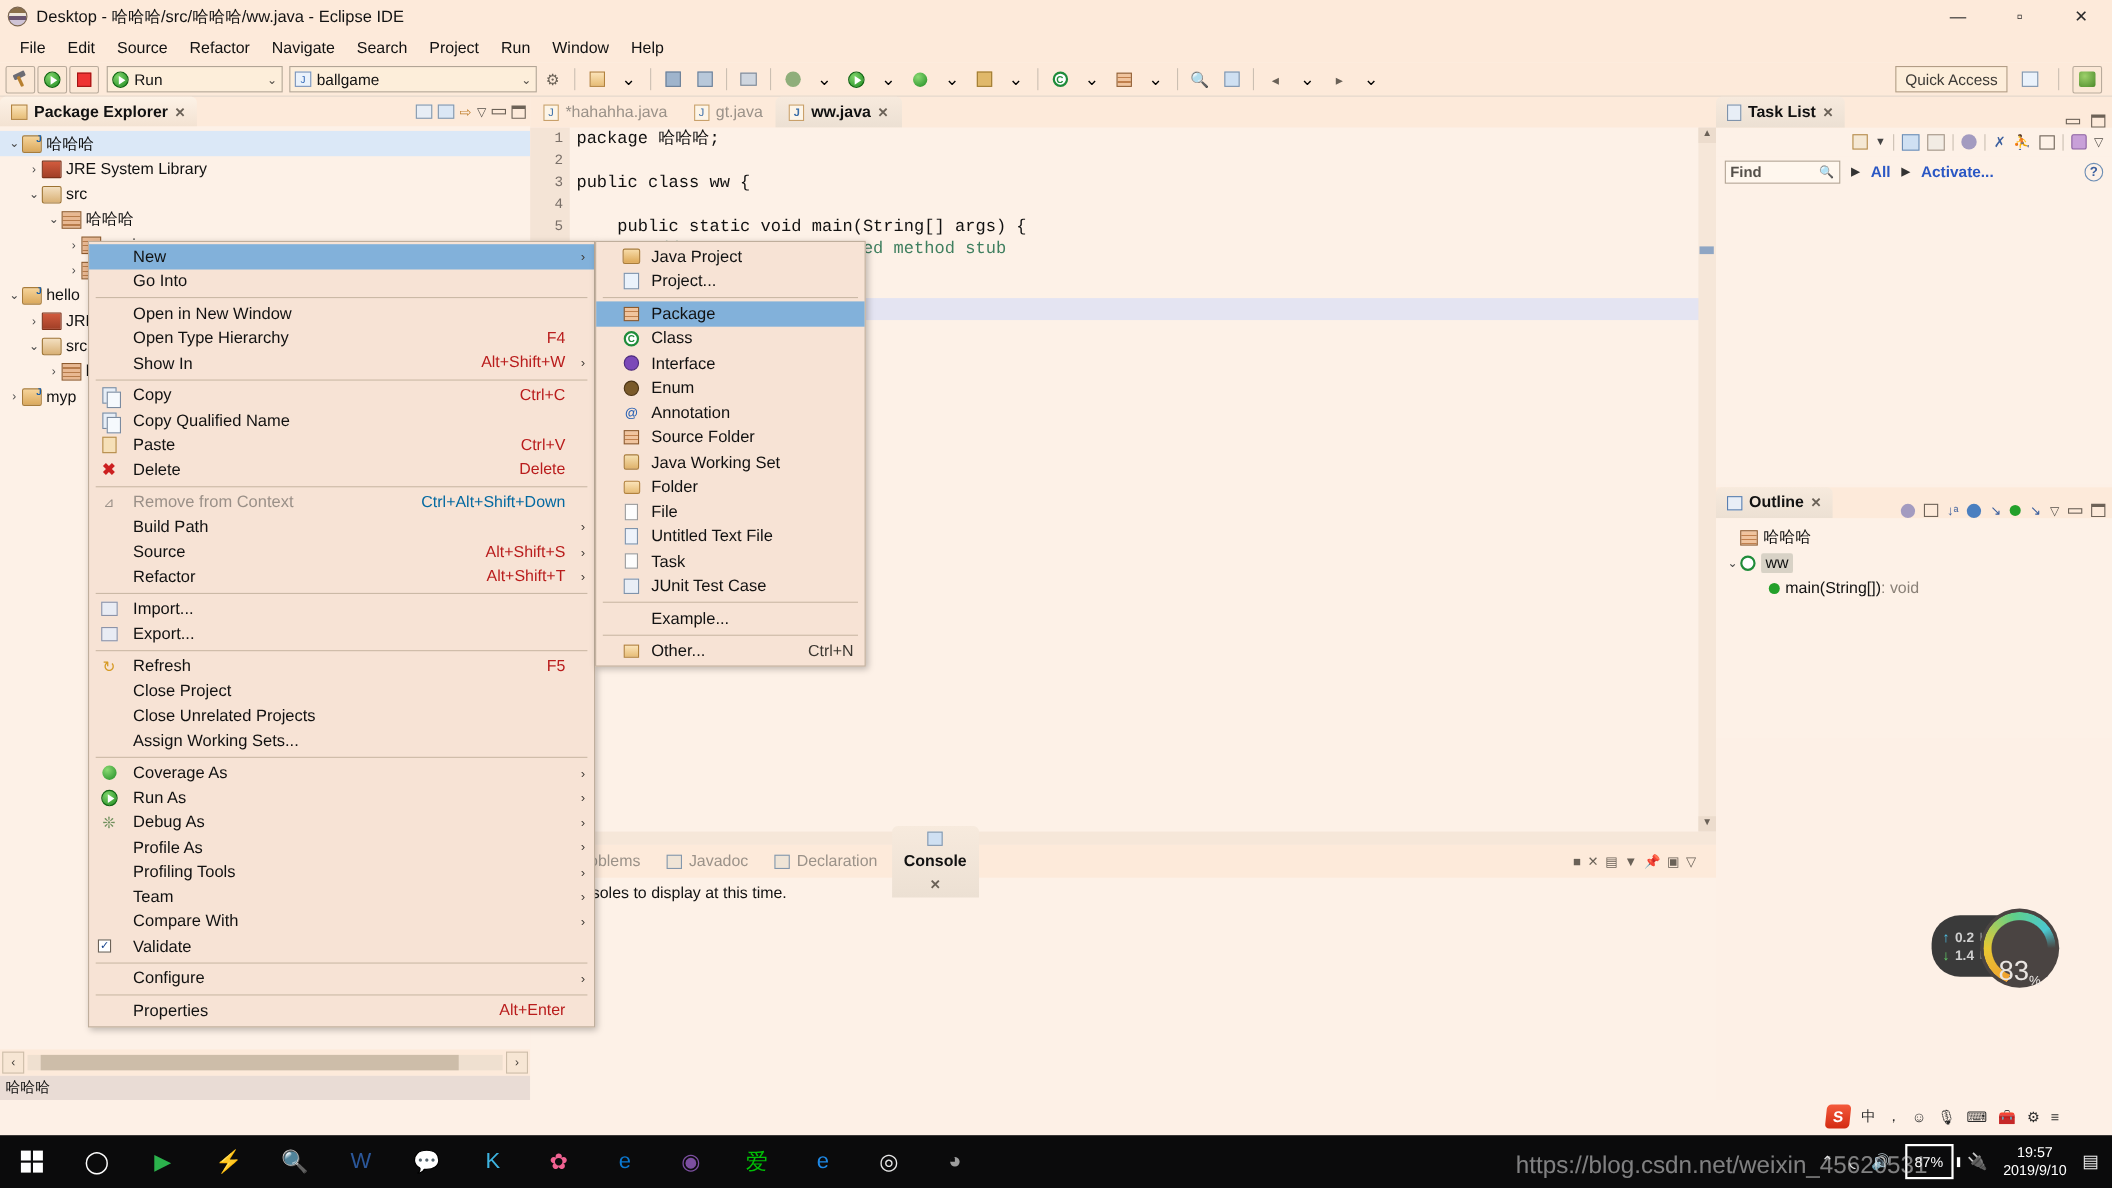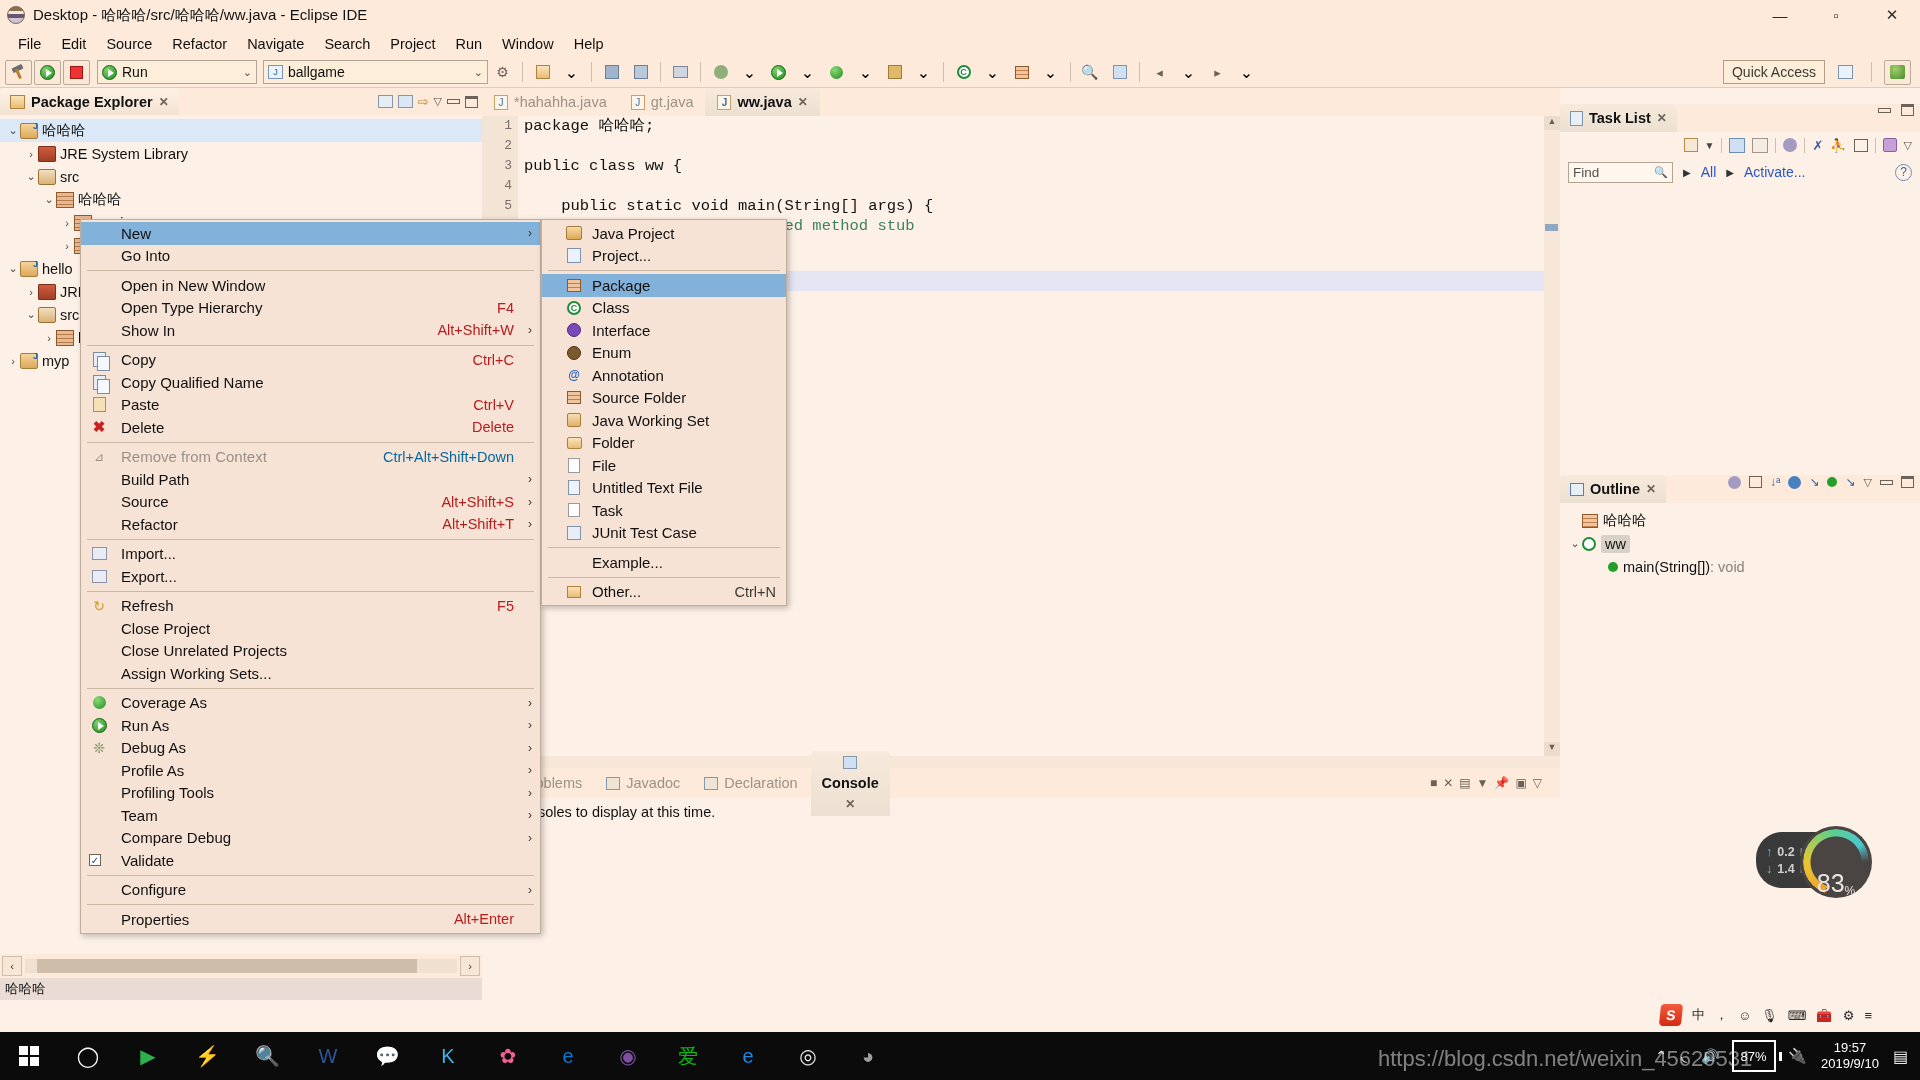--- a/index.html
+++ b/index.html
@@ -148,30 +148,30 @@
   .bottom { position: absolute; left: 482px; top: 680px; width: 1078px; height: 232px; }
   .bot-tabbar { height: 30px; background: #fdeada; display: flex; align-items: center; padding-left: 8px; gap: 2px; }
   .btab { display:flex; align-items:center; gap:6px; padding: 5px 11px; font-size: 14.5px; color:#9b9289; }
   .btab.active { background: linear-gradient(#f7eadd,#ece0d3); color:#111; font-weight:600;
     border-top-left-radius:5px; border-top-right-radius:5px;flex-direction:column; }
   .bot-body { height: 202px; background: #fdf1e7; font-size: 14.5px; color:#111; padding: 6px 10px; }
   .bot-toolicons { margin-left: auto; display:flex; align-items:center; gap:6px; padding-right:6px; }
 
   
   .right { position: absolute; left: 1560px; top: 0; width: 360px; height: 912px; }
-  .rpanel-head { height: 28px; background:#fdeada; display:flex; align-items:flex-start; position:relative;margin-top:16px; }
+  .rpanel-head { height: 28px; background:#fdeada; display:flex; align-items:flex-end; position:relative; }
   .rtab { height:28px; display:flex; align-items:center; gap:6px; padding: 0 10px;
     background: linear-gradient(#f7eadd,#ece0d3); border-top-left-radius:5px; border-top-right-radius:5px;
     font-size:14.5px; font-weight:600; color:#111; }
   .rwin-ctrl { position:absolute; right:6px; display:flex; gap:10px; align-items:center; }
   .min-glyph { width:13px; height:5px; border:1px solid #6d6257; }
   .max-glyph { width:13px; height:12px; border:1px solid #6d6257; border-top-width:3px; }
   .rtools { height:26px; background:#fdf1e7; display:flex; align-items:center; justify-content:flex-end;
     gap: 7px; padding-right: 8px; }
-  .rfind { height:28px; background:#fdf1e7; display:flex; align-items:center; gap:10px; padding: 0 8px; }
+  .rfind { height:28px; background:#fdf1e7; display:flex; align-items:center; gap:10px; padding: 0 8px; font-weight: bold; }
   .findbox { width:105px; height:21px; border:1px solid #b3a494; background:#fff7ee;
     display:flex; align-items:center; padding: 0 4px; font-size:13.5px; color:#55504a; }
   .link { color:#2a57c4; font-size:14px; }
   .rbody { background:#fdf1e7; }
   .onode { display:flex; align-items:center; height:23px; font-size:14.5px; color:#111; }
   .onode .sel-bg { background:#d8d2c6; padding: 1px 4px; border-radius:2px; }
 
   
   .ctxmenu {
     position: absolute; left: 80px; top: 131px; width: 461px;
@@ -810,21 +810,21 @@
           <span class="ci-lbl">Profiling Tools</span>
           <span class="ci-arrow">›</span>
         </div>
         <div class="ci">
           <span class="ci-ico"></span>
           <span class="ci-lbl">Team</span>
           <span class="ci-arrow">›</span>
         </div>
         <div class="ci">
           <span class="ci-ico"></span>
-          <span class="ci-lbl">Compare Debug</span>
+          <span class="ci-lbl">Compare With</span>
           <span class="ci-arrow">›</span>
         </div>
         <div class="ci">
           <span class="ci-ico"></span>
           <span class="ci-check">✓</span>
           <span class="ci-lbl">Validate</span>
         </div>
         <div class="ci-sep"></div>
         <div class="ci">
           <span class="ci-ico"></span>

